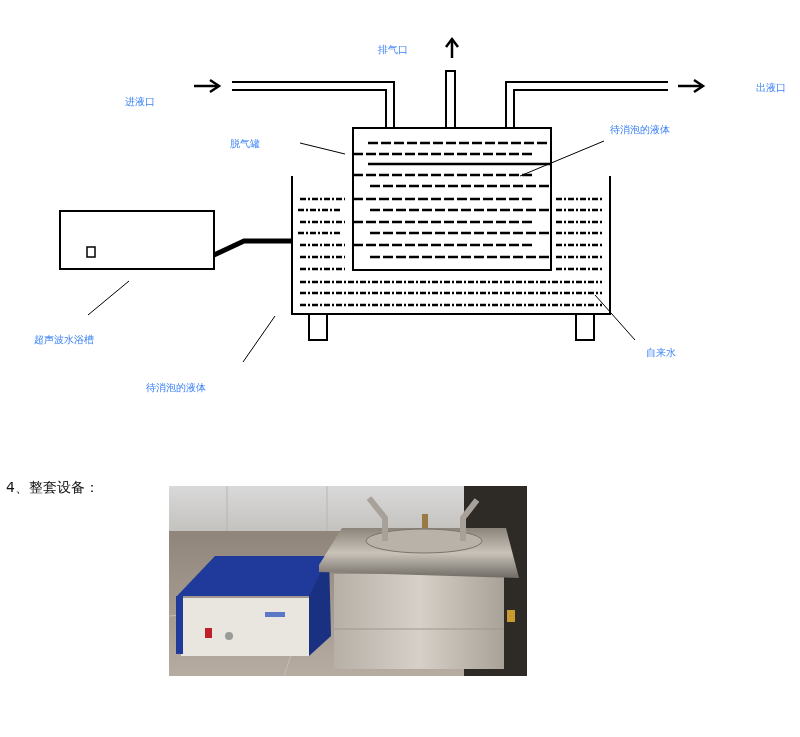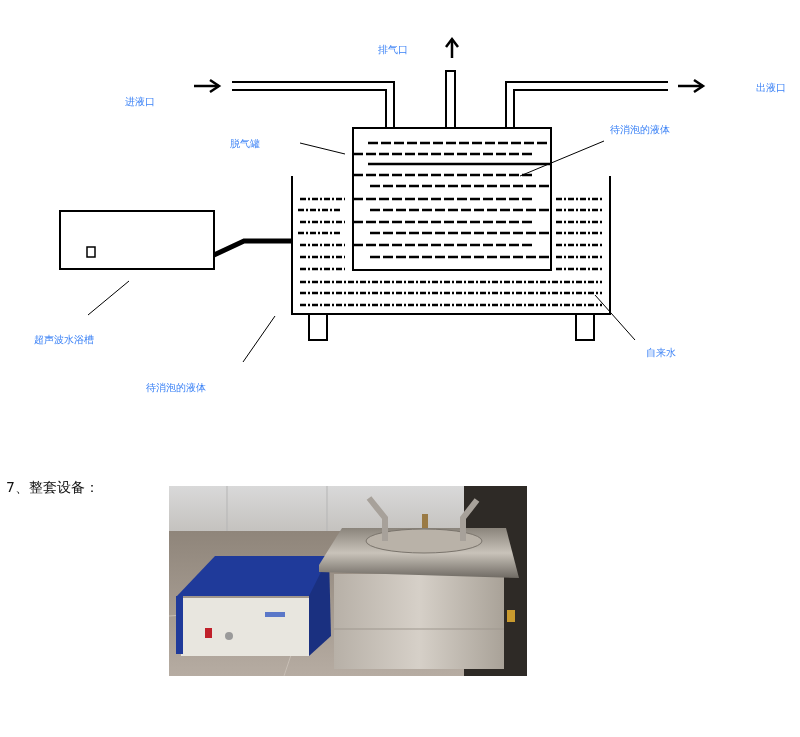--- a/index.html
+++ b/index.html
@@ -103,21 +103,21 @@
 
 <span class="lbl" style="left:125px;top:94px">进液口</span>
 <span class="lbl" style="left:378px;top:42px">排气口</span>
 <span class="lbl" style="left:756px;top:80px">出液口</span>
 <span class="lbl" style="left:230px;top:136px">脱气罐</span>
 <span class="lbl" style="left:610px;top:122px">待消泡的液体</span>
 <span class="lbl" style="left:34px;top:332px">超声波水浴槽</span>
 <span class="lbl" style="left:146px;top:380px">待消泡的液体</span>
 <span class="lbl" style="left:646px;top:345px">自来水</span>
 
-<div class="section-title">7、整套设备：</div>
+<div class="section-title">4、整套设备：</div>
 
 <div id="photo">
   <svg width="358" height="190" viewBox="0 0 358 190" xmlns="http://www.w3.org/2000/svg">
     <defs>
       <linearGradient id="wallg" x1="0" y1="0" x2="0" y2="1">
         <stop offset="0" stop-color="#d9d9d9"></stop>
           <stop offset="1" stop-color="#c2c0bc"></stop>
       </linearGradient>
       <linearGradient id="floorg" x1="0" y1="0" x2="0" y2="1">
         <stop offset="0" stop-color="#8f857a"></stop>

